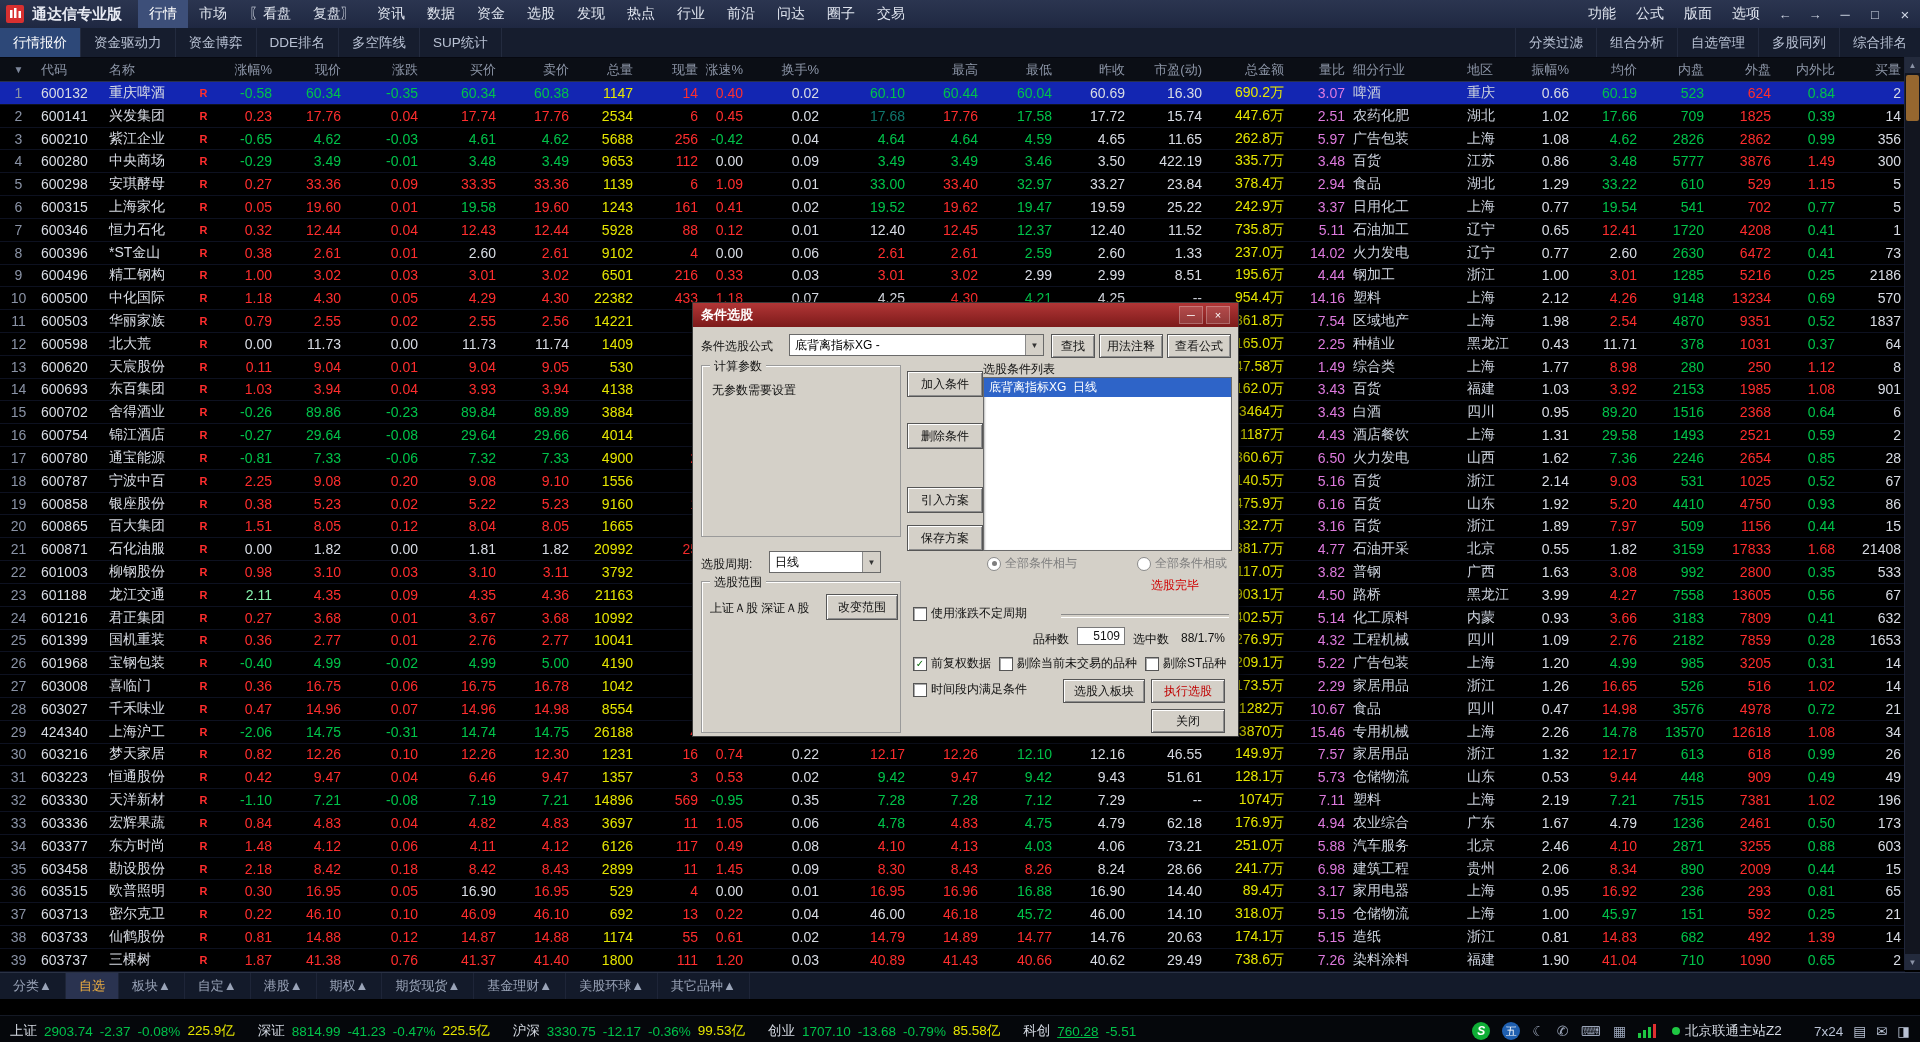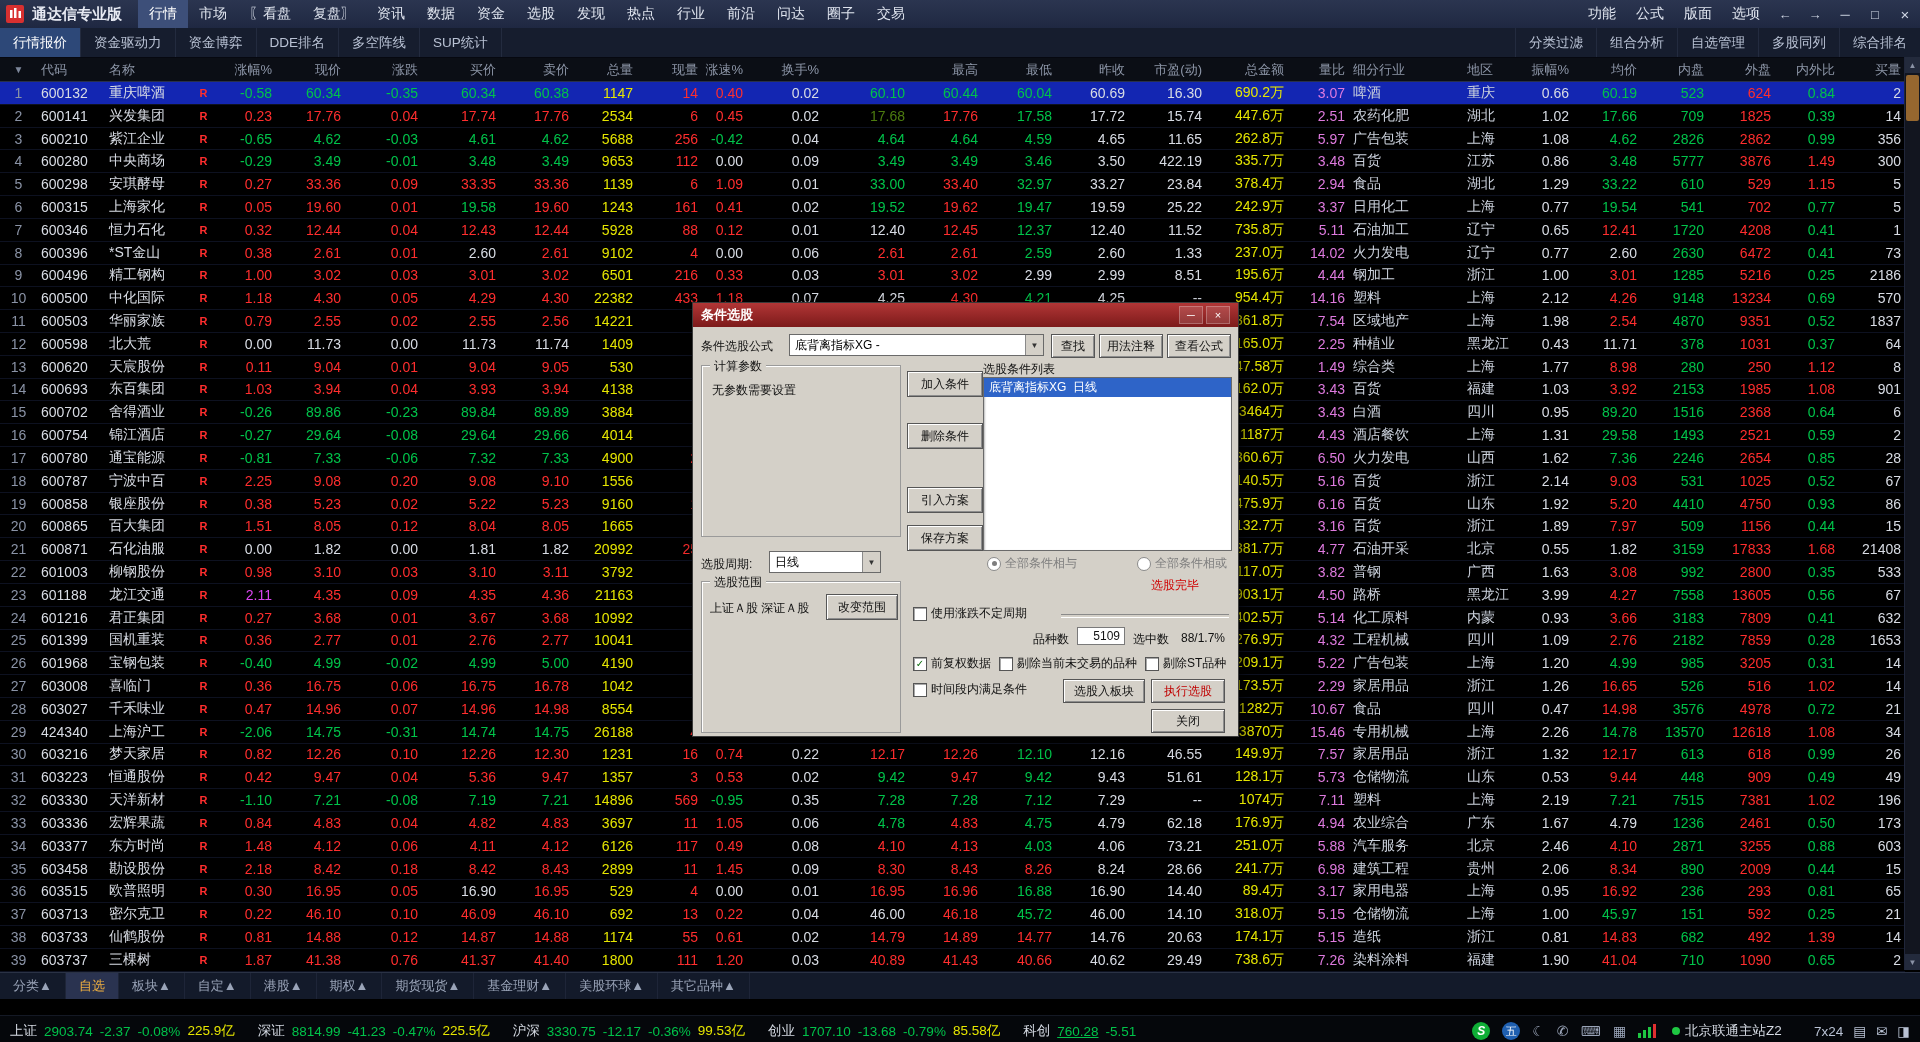--- a/index.html
+++ b/index.html
@@ -232,21 +232,21 @@
         <div class="t-cell al-c rflag" style="width: 37px; color: rgb(255, 46, 46);">R</div>
         <div class="t-cell al-r" style="width: 54px; color: rgb(255, 46, 46);">0.23</div>
         <div class="t-cell al-r" style="width: 69px; color: rgb(255, 46, 46);">17.76</div>
         <div class="t-cell al-r" style="width: 77px; color: rgb(255, 46, 46);">0.04</div>
         <div class="t-cell al-r" style="width: 78px; color: rgb(255, 46, 46);">17.74</div>
         <div class="t-cell al-r" style="width: 73px; color: rgb(255, 46, 46);">17.76</div>
         <div class="t-cell al-r" style="width: 64px; color: rgb(230, 230, 0);">2534</div>
         <div class="t-cell al-r" style="width: 65px; color: rgb(255, 46, 46);">6</div>
         <div class="t-cell al-r" style="width: 45px; color: rgb(255, 46, 46);">0.45</div>
         <div class="t-cell al-r" style="width: 76px; color: rgb(216, 220, 228);">0.02</div>
-        <div class="t-cell al-r" style="width: 86px; color: #4d7c0f;">17.68</div>
+        <div class="t-cell al-r" style="width: 86px; color: #0f766e;">17.68</div>
         <div class="t-cell al-r" style="width: 73px; color: rgb(255, 46, 46);">17.76</div>
         <div class="t-cell al-r" style="width: 74px; color: rgb(0, 195, 74);">17.58</div>
         <div class="t-cell al-r" style="width: 73px; color: rgb(216, 220, 228);">17.72</div>
         <div class="t-cell al-r" style="width: 77px; color: rgb(216, 220, 228);">15.74</div>
         <div class="t-cell al-r" style="width: 82px; color: rgb(230, 230, 0);">447.6万</div>
         <div class="t-cell al-r" style="width: 61px; color: rgb(222, 122, 222);">2.51</div>
         <div class="t-cell al-l" style="width: 114px; color: rgb(204, 210, 221);">农药化肥</div>
         <div class="t-cell al-l" style="width: 55px; color: rgb(204, 210, 221);">湖北</div>
         <div class="t-cell al-r" style="width: 55px; color: rgb(216, 220, 228);">1.02</div>
         <div class="t-cell al-r" style="width: 68px; color: rgb(0, 195, 74);">17.66</div>
@@ -853,21 +853,21 @@
         <div class="t-cell al-r" style="width: 67px; color: rgb(0, 195, 74);">992</div>
         <div class="t-cell al-r" style="width: 67px; color: rgb(255, 46, 46);">2800</div>
         <div class="t-cell al-r" style="width: 64px; color: rgb(0, 195, 74);">0.35</div>
         <div class="t-cell al-r" style="width: 66px; color: rgb(216, 220, 228);">533</div>
       </div>
       <div class="t-row">
         <div class="t-cell al-c" style="width: 37px; color: rgb(138, 147, 166);">23</div>
         <div class="t-cell al-l" style="width: 68px; color: rgb(216, 220, 228);">601188</div>
         <div class="t-cell al-l" style="width: 80px; color: rgb(216, 220, 228);">龙江交通</div>
         <div class="t-cell al-c rflag" style="width: 37px; color: rgb(255, 46, 46);">R</div>
-        <div class="t-cell al-r" style="width: 54px; color: #d946ef;">2.11</div>
+        <div class="t-cell al-r" style="width: 54px; color: #86efac;">2.11</div>
         <div class="t-cell al-r" style="width: 69px; color: rgb(255, 46, 46);">4.35</div>
         <div class="t-cell al-r" style="width: 77px; color: rgb(255, 46, 46);">0.09</div>
         <div class="t-cell al-r" style="width: 78px; color: rgb(255, 46, 46);">4.35</div>
         <div class="t-cell al-r" style="width: 73px; color: rgb(255, 46, 46);">4.36</div>
         <div class="t-cell al-r" style="width: 64px; color: rgb(230, 230, 0);">21163</div>
         <div class="t-cell al-r" style="width: 65px; color: rgb(216, 220, 228);"></div>
         <div class="t-cell al-r" style="width: 45px; color: rgb(216, 220, 228);"></div>
         <div class="t-cell al-r" style="width: 76px; color: rgb(216, 220, 228);"></div>
         <div class="t-cell al-r" style="width: 86px; color: rgb(216, 220, 228);"></div>
         <div class="t-cell al-r" style="width: 73px; color: rgb(216, 220, 228);"></div>
@@ -1096,21 +1096,21 @@
         <div class="t-cell al-r" style="width: 66px; color: rgb(216, 220, 228);">26</div>
       </div>
       <div class="t-row">
         <div class="t-cell al-c" style="width: 37px; color: rgb(138, 147, 166);">31</div>
         <div class="t-cell al-l" style="width: 68px; color: rgb(216, 220, 228);">603223</div>
         <div class="t-cell al-l" style="width: 80px; color: rgb(216, 220, 228);">恒通股份</div>
         <div class="t-cell al-c rflag" style="width: 37px; color: rgb(255, 46, 46);">R</div>
         <div class="t-cell al-r" style="width: 54px; color: rgb(255, 46, 46);">0.42</div>
         <div class="t-cell al-r" style="width: 69px; color: rgb(255, 46, 46);">9.47</div>
         <div class="t-cell al-r" style="width: 77px; color: rgb(255, 46, 46);">0.04</div>
-        <div class="t-cell al-r" style="width: 78px; color: rgb(255, 46, 46);">5.36</div>
+        <div class="t-cell al-r" style="width: 78px; color: rgb(255, 46, 46);">6.46</div>
         <div class="t-cell al-r" style="width: 73px; color: rgb(255, 46, 46);">9.47</div>
         <div class="t-cell al-r" style="width: 64px; color: rgb(230, 230, 0);">1357</div>
         <div class="t-cell al-r" style="width: 65px; color: rgb(255, 46, 46);">3</div>
         <div class="t-cell al-r" style="width: 45px; color: rgb(255, 46, 46);">0.53</div>
         <div class="t-cell al-r" style="width: 76px; color: rgb(216, 220, 228);">0.02</div>
         <div class="t-cell al-r" style="width: 86px; color: rgb(0, 195, 74);">9.42</div>
         <div class="t-cell al-r" style="width: 73px; color: rgb(255, 46, 46);">9.47</div>
         <div class="t-cell al-r" style="width: 74px; color: rgb(0, 195, 74);">9.42</div>
         <div class="t-cell al-r" style="width: 73px; color: rgb(216, 220, 228);">9.43</div>
         <div class="t-cell al-r" style="width: 77px; color: rgb(216, 220, 228);">51.61</div>

